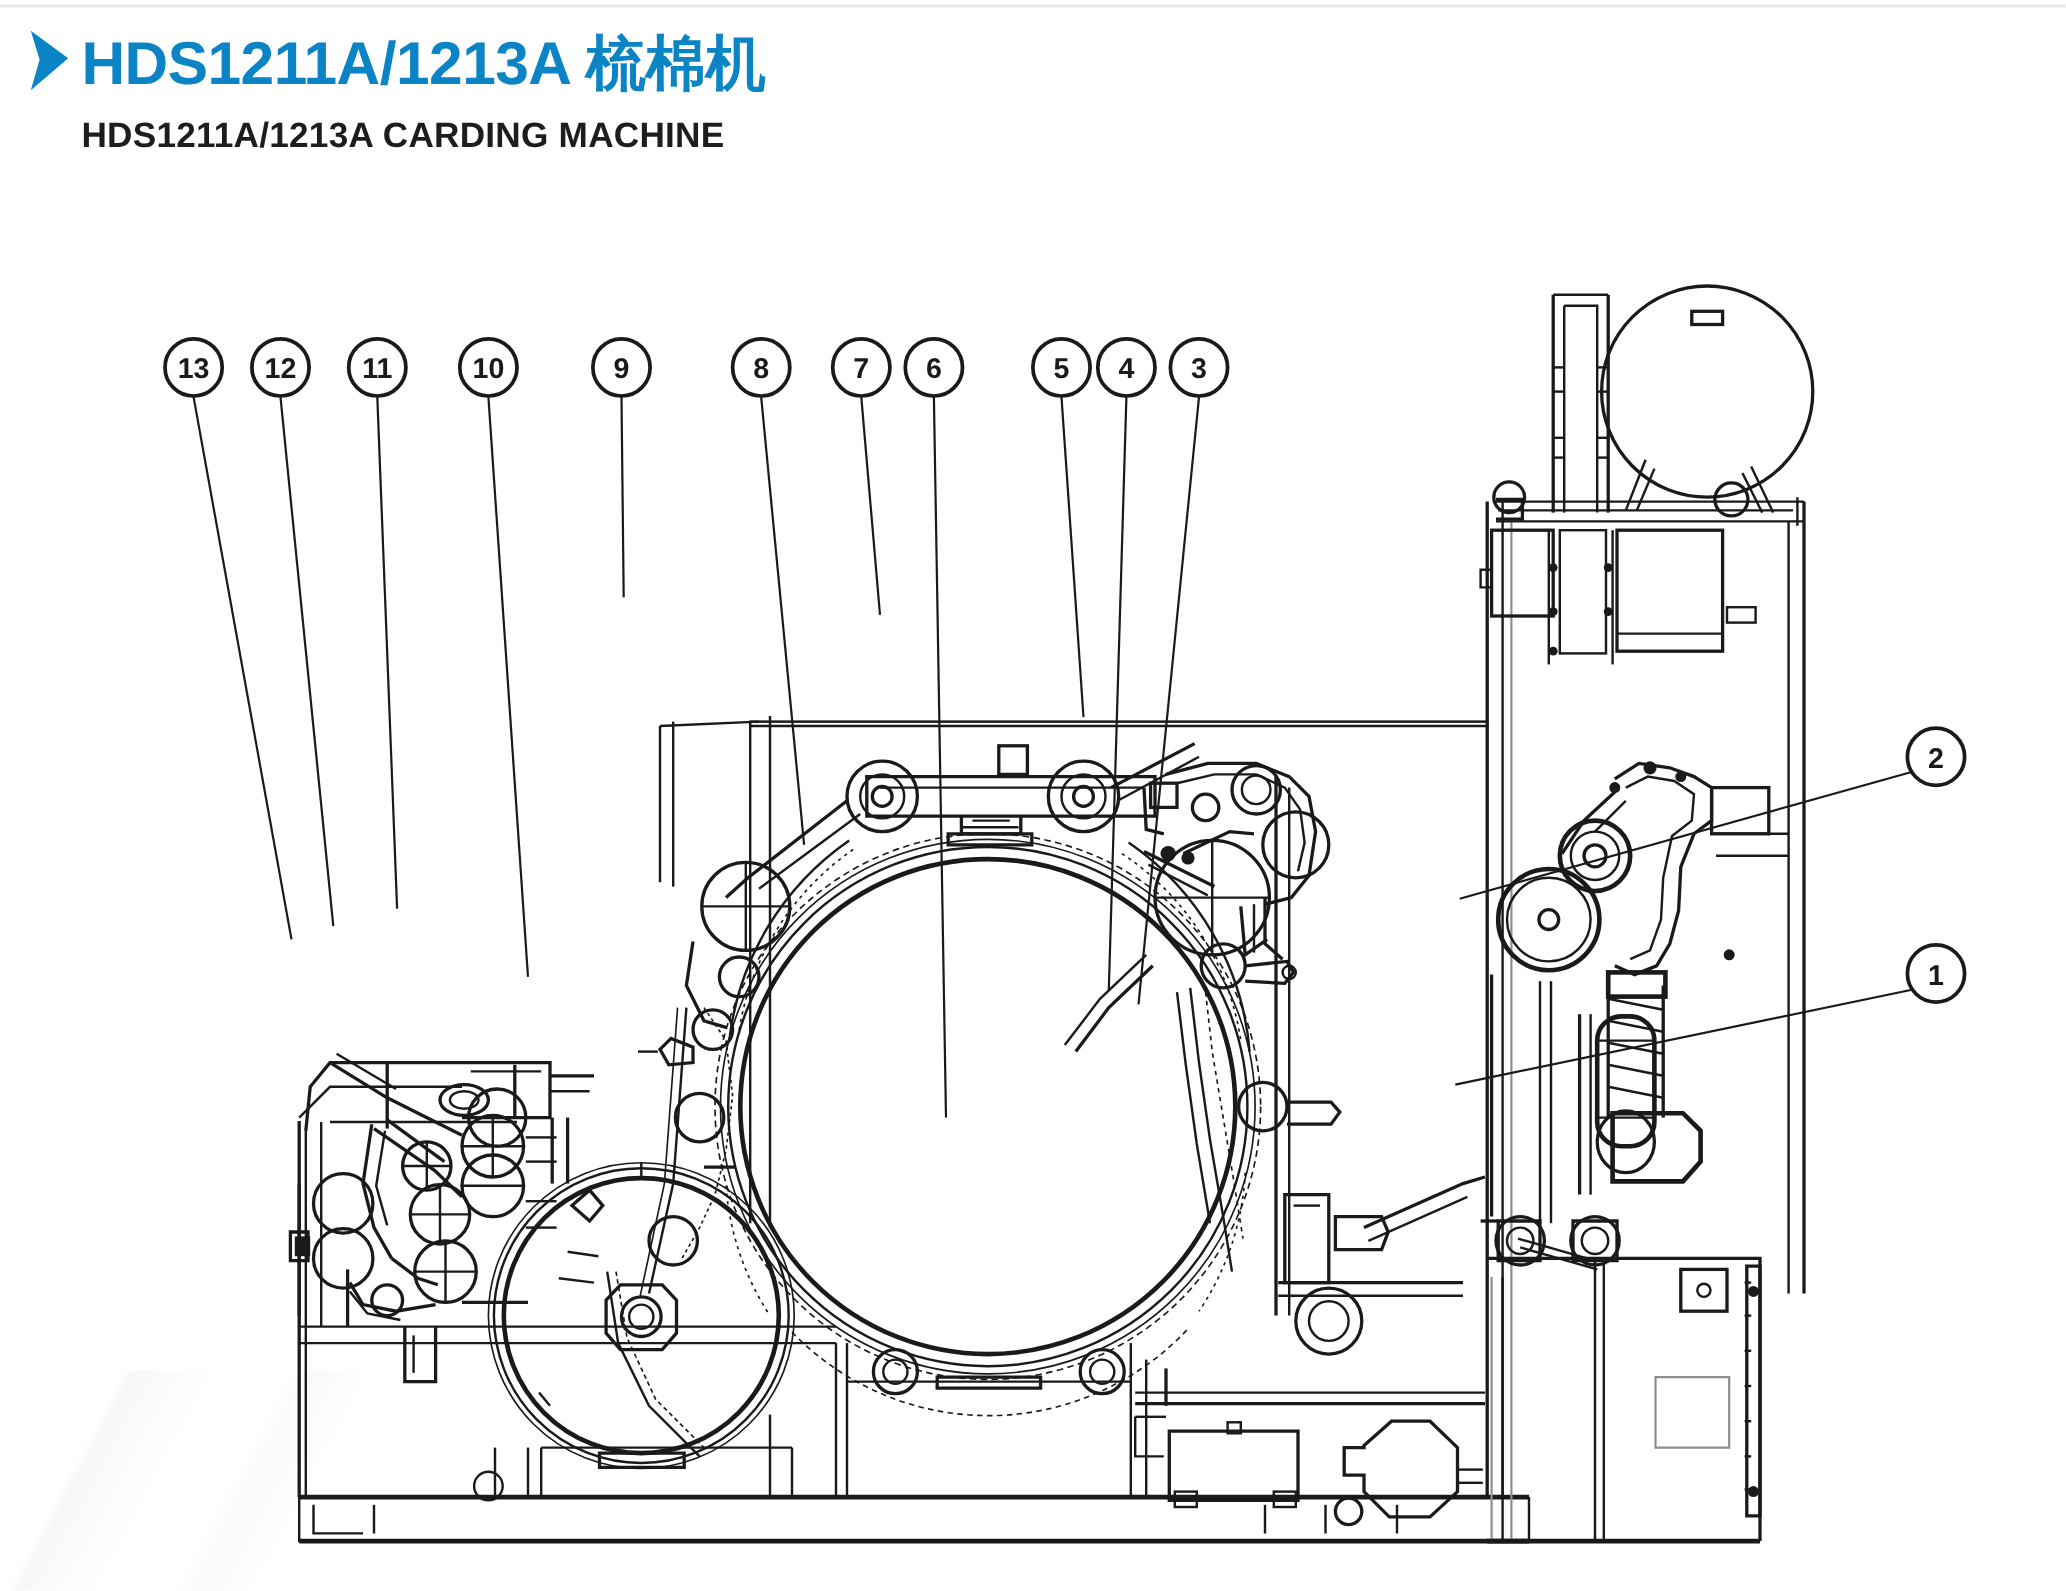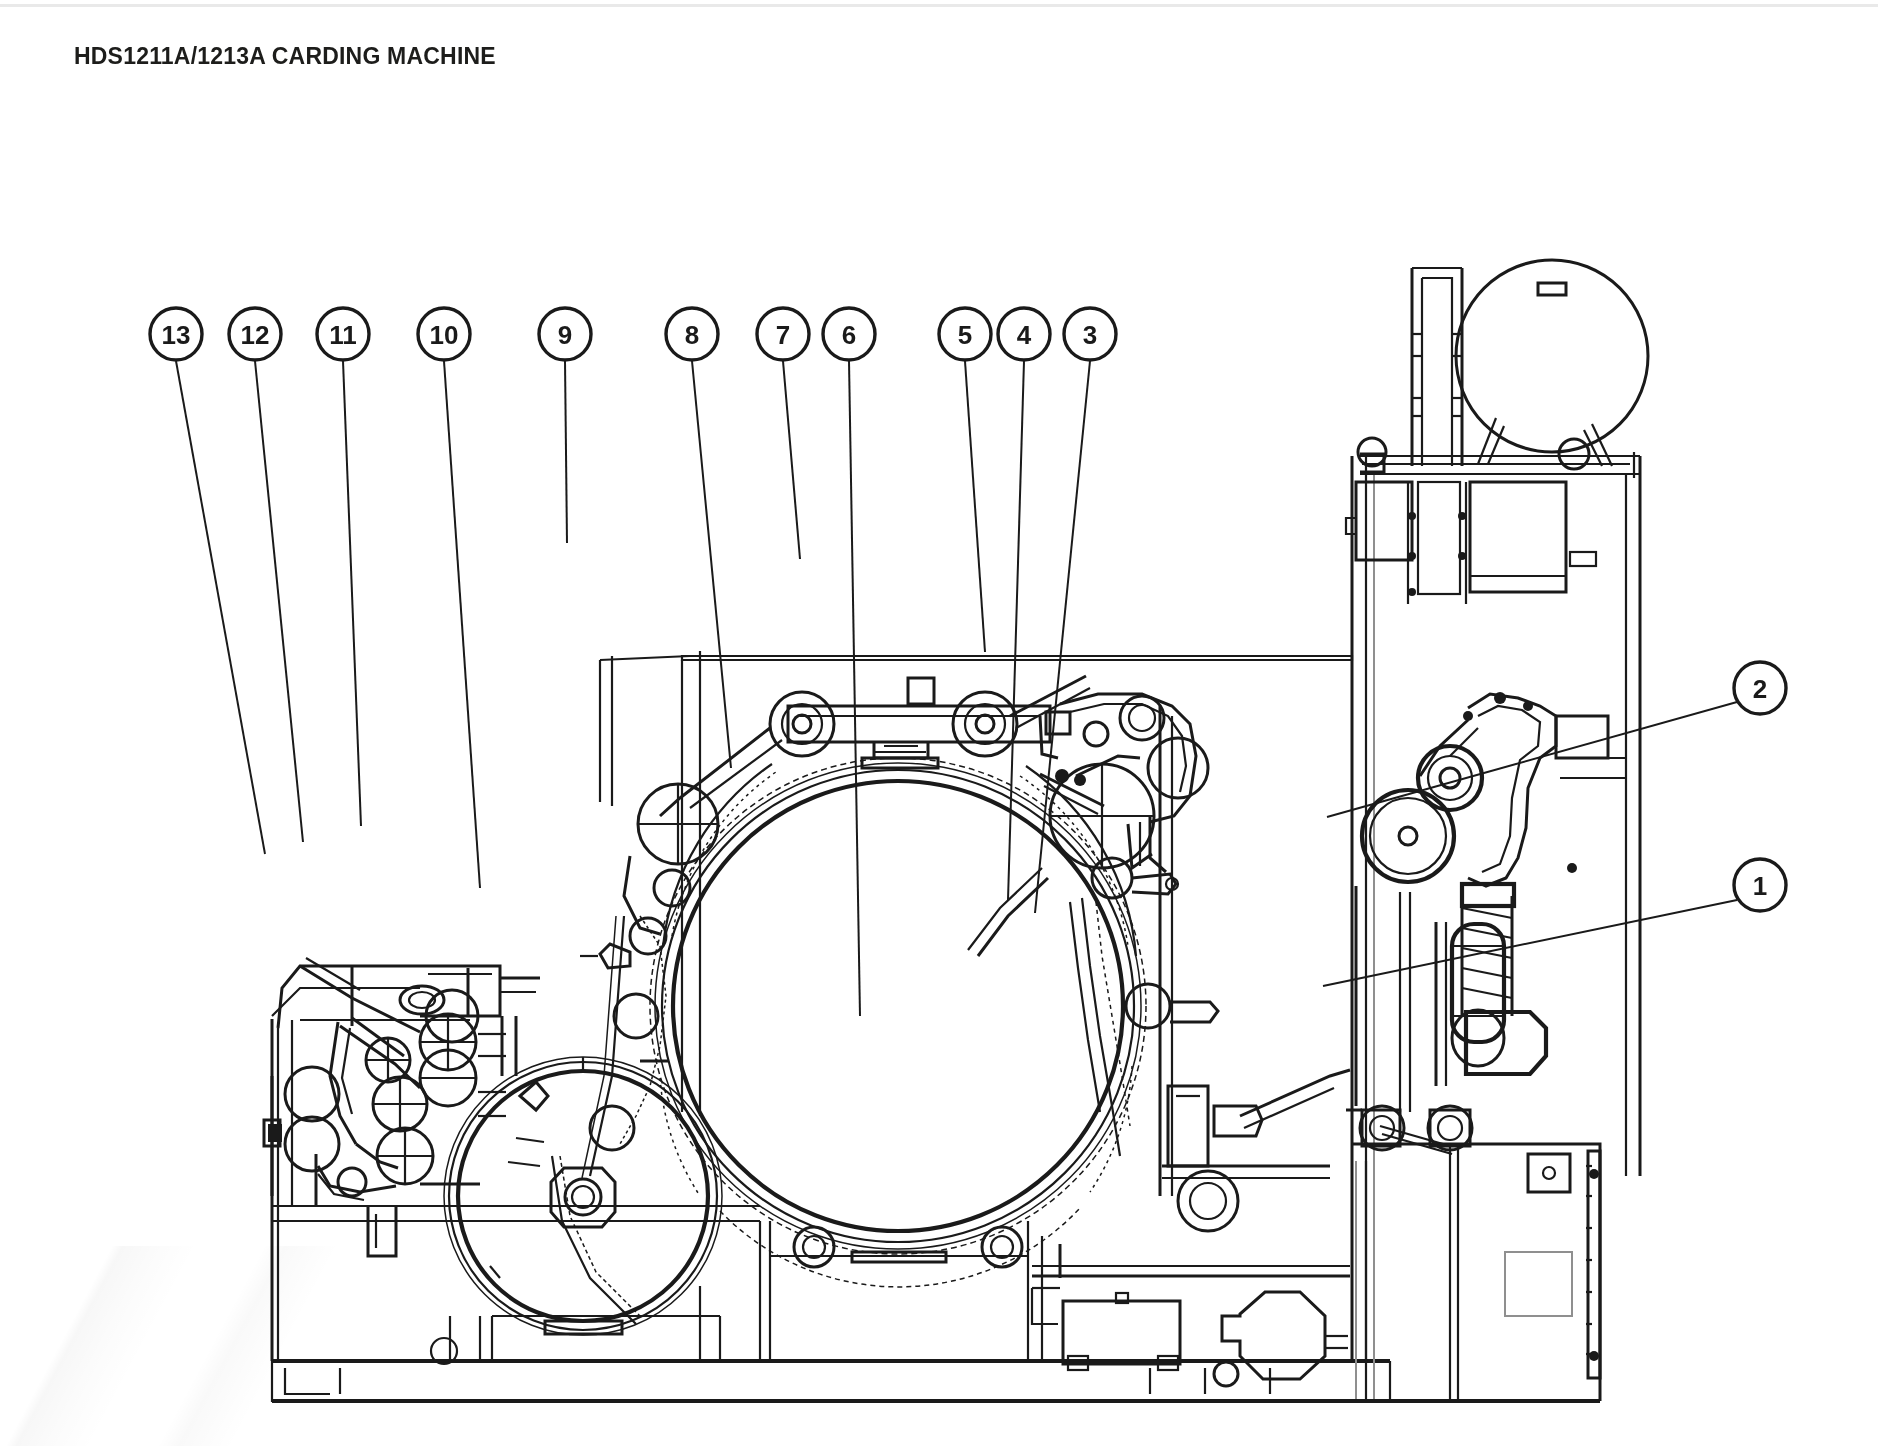--- a/index.html
+++ b/index.html
@@ -64,21 +64,21 @@
     font-size: 55px;
     font-weight: bold;
     color: #0b84c6;
     letter-spacing: -0.5px;
     line-height: 1;
     white-space: nowrap;
   }
   .title-sub {
     margin-top: 17px;
     padding-left: 74px;
-    font-size: 23px;
+    font-size: 32px;
     font-weight: bold;
     color: #1d1d1b;
     letter-spacing: 0.2px;
     white-space: nowrap;
   }
 
   
   .drawing-wrap {
     position: absolute;
     left: 0; top: 16px;
@@ -101,20 +101,26 @@
   }
 </style>
 </head>
 <body>
 
 <div class="top-rule"></div>
 
 <div class="watermark"></div>
 
 <div class="header">
+  <div class="title-row">
+    <svg class="chevron" viewBox="0 0 44 62" aria-hidden="true">
+      <path d="M6 4 L40 29 L6 58 L14 30 Z" fill="#0b84c6"></path>
+    </svg>
+    <div class="title-main">HDS1211A/1213A 梳棉机</div>
+  </div>
   <div class="title-sub">HDS1211A/1213A  CARDING MACHINE</div>
 </div>
 
 <div class="drawing-wrap">
 <svg class="drawing" width="1878" height="1446" viewBox="0 0 1878 1446" xmlns="http://www.w3.org/2000/svg">
 
   <g>
 
     <g>
 

